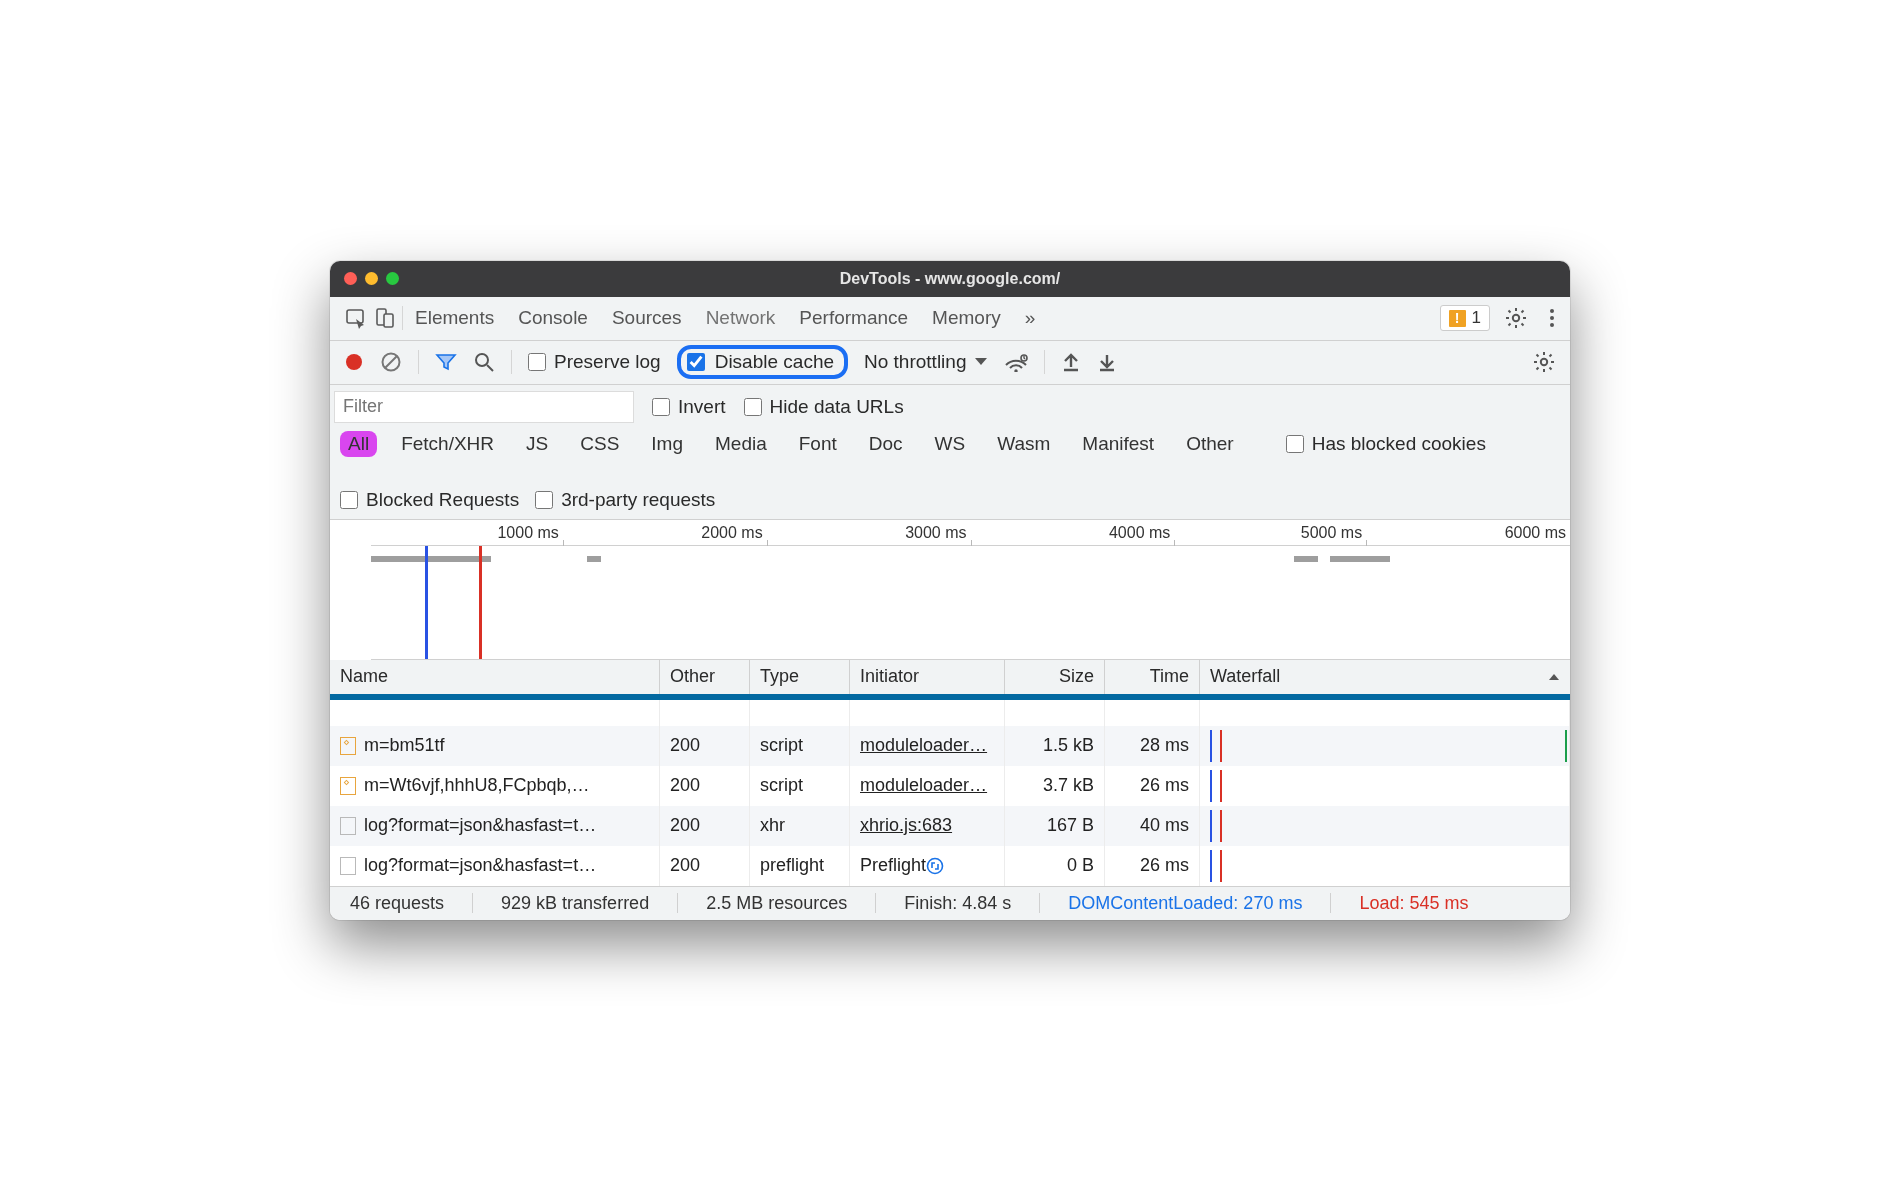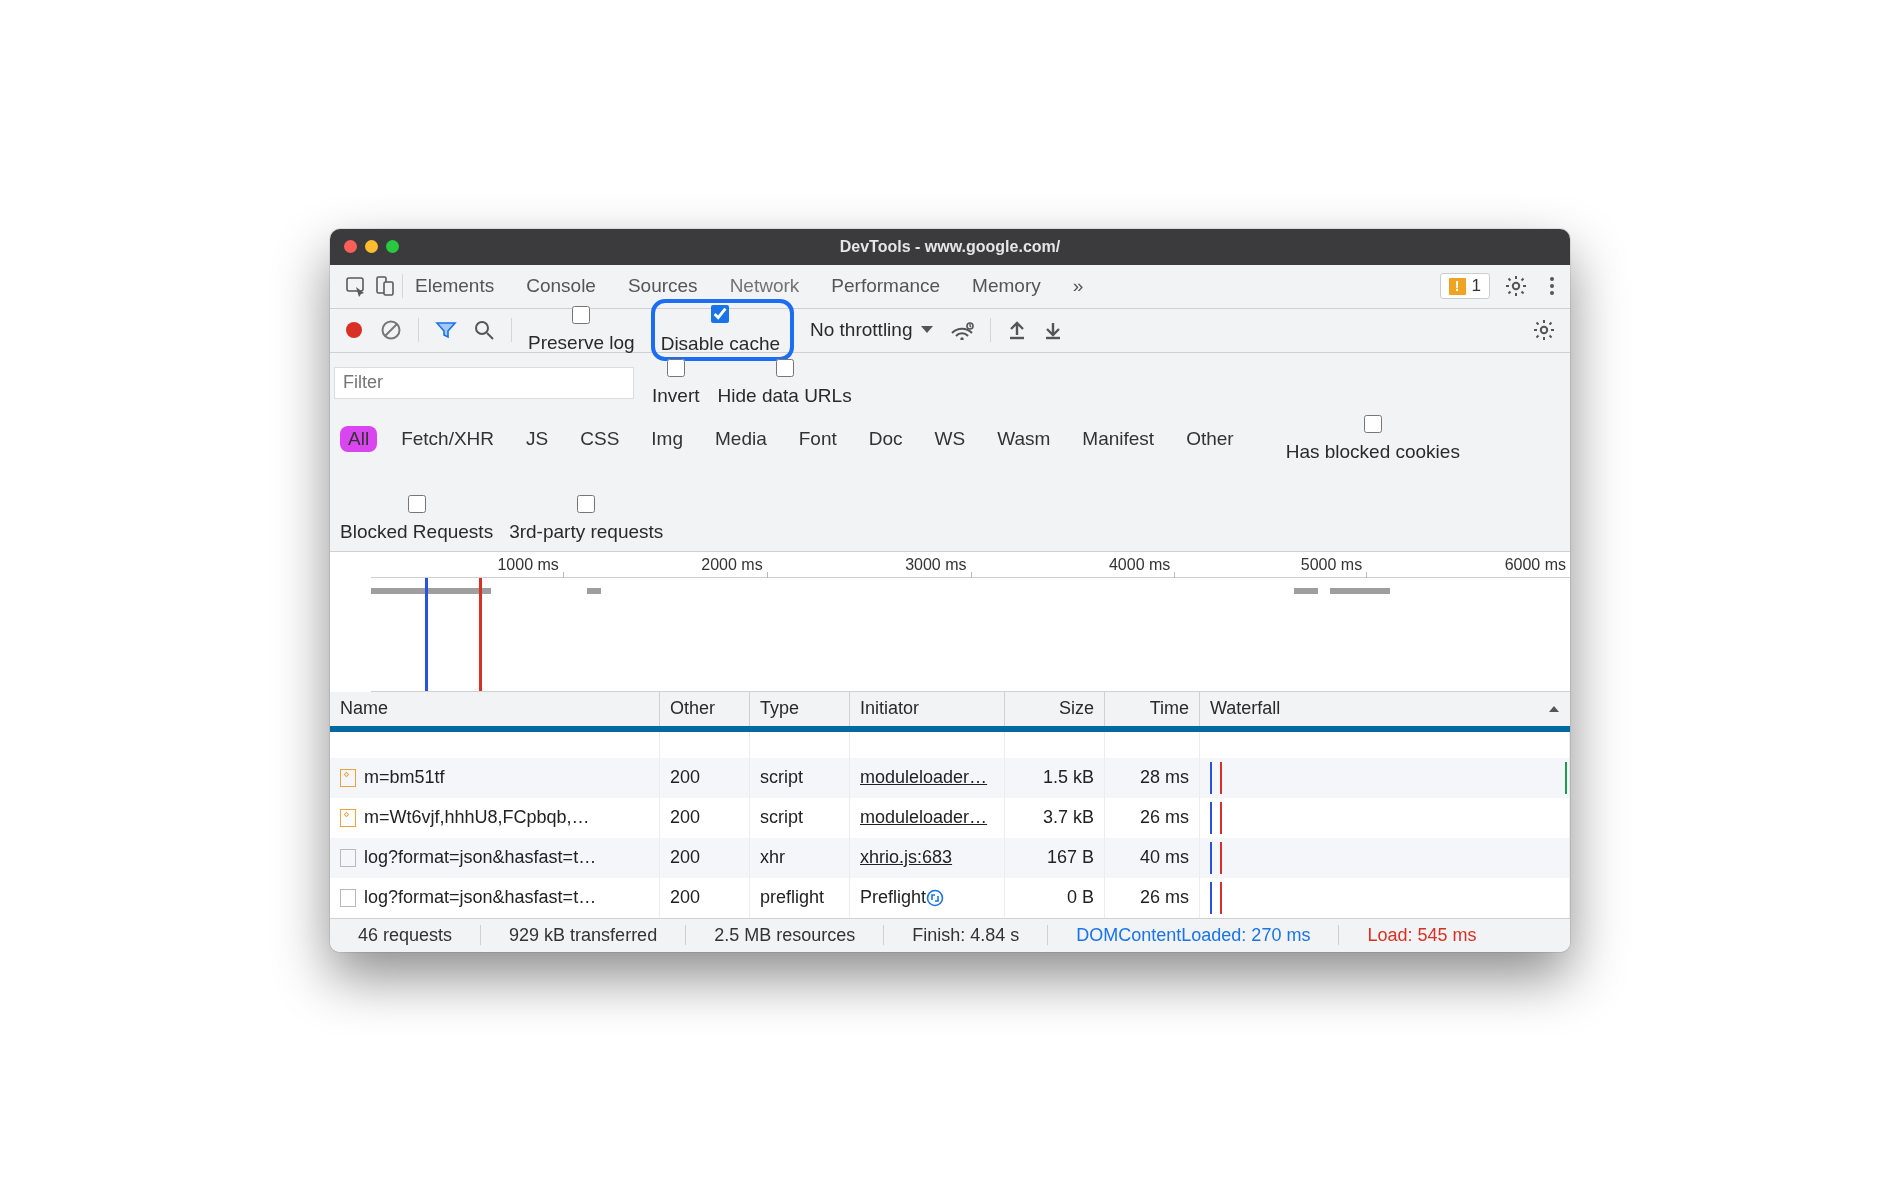--- a/index.html
+++ b/index.html
@@ -48,21 +48,21 @@
   }
   .tabs-bar {
     display: flex;
     align-items: center;
     border-bottom: 1px solid #d0d0d0;
     background: #f1f3f4;
     height: 44px;
     padding: 0 8px;
   }
   .tab-icon-group { display: flex; align-items: center; gap: 4px; padding: 0 6px; border-right: 1px solid #d6d6d6; margin-right: 10px;}
-  .tabs { display: flex; align-items: center; gap: 28px; flex: 1;}
+  .tabs { display: flex; align-items: center; gap: 20px; flex: 1;}
   .tab {
     font-size: 19px;
     color: #555;
     padding: 8px 2px;
     cursor: pointer;
   }
   .tab.active { color: #737373; font-weight: 400; border-bottom: 0; }
   .right-controls { display: flex; align-items: center; gap: 14px; }
   .badge {
     display: inline-flex;
@@ -87,21 +87,21 @@
     align-items: center;
     gap: 16px;
     padding: 6px 14px;
     border-bottom: 1px solid #d0d0d0;
     background: #f1f3f4;
     height: 44px;
   }
   .tb-divider { width: 1px; height: 24px; background: #d5d5d5; }
   .tb-check {
     display: flex; align-items: center; gap: 8px;
-    font-size: 19px; color: #2a2a2a; flex-direction: column;
+    font-size: 19px; color: #2a2a2a;
   }
   .tb-check input { width: 18px; height: 18px; }
   .highlight-box {
     display: flex; align-items: center; gap: 8px;
     border: 4px solid #1b6ef3; border-radius: 14px;
     padding: 2px 10px 2px 6px;
   }
   .no-throttle { display: flex; align-items: center; gap: 8px; font-size: 19px; color: #2a2a2a; }
   .filters-bar {
     display: flex;
@@ -148,21 +148,21 @@
   .table-body .row { display:flex; height:40px; align-items:center;}
   .table-body .row:nth-child(even){ background:#f4f6f9; }
   .td { font-size:18px; color:#222; padding:0 10px; border-right:1px solid #ececec; display:flex; align-items:center; height:100%; white-space:nowrap; overflow:hidden; text-overflow:ellipsis;}
   .td a{ color:#222; text-decoration:underline; }
   .doc-icon{width:16px;height:18px;border:1.5px solid #e8a53e;display:inline-block;margin-right:8px; position:relative; flex-shrink:0;}
   .doc-icon::after{content:"⋄";position:absolute;left:2px;top:-2px;font-size:11px;color:#e8a53e;}
   .file-icon{width:16px;height:18px;border:1.5px solid #b9b9b9;display:inline-block;margin-right:8px;flex-shrink:0;}
   .waterfall-cell{position:relative; height:100%; flex:1; border-right:1px solid #ececec;}
   .wf-line{position:absolute; top:4px; bottom:4px; width:2px;}
   .wf-blue{background:#2952e3;} .wf-red{background:#d93025;} .wf-green{background:#1b9e4b;}
-  .status-bar{ display:flex; gap:28px; align-items:center; padding:6px 28px; background:#f1f3f4; font-size:18px; color:#333; border-top:1px solid #d0d0d0;}
+  .status-bar{ display:flex; gap:28px; align-items:center; padding:6px 20px; background:#f1f3f4; font-size:18px; color:#333; border-top:1px solid #d0d0d0;}
   .status-sep{ width:1px; height:20px; background:#d0d0d0;}
   .blue-text{color:#1a73e8;} .red-text{color:#d93025;}
   .gear{stroke:#555;fill:none;}
   .sortcaret{position:absolute;right:10px;top:50%;transform:translateY(-50%);}
 </style>
 </head>
 <body>
 
 <div class="window">
 

